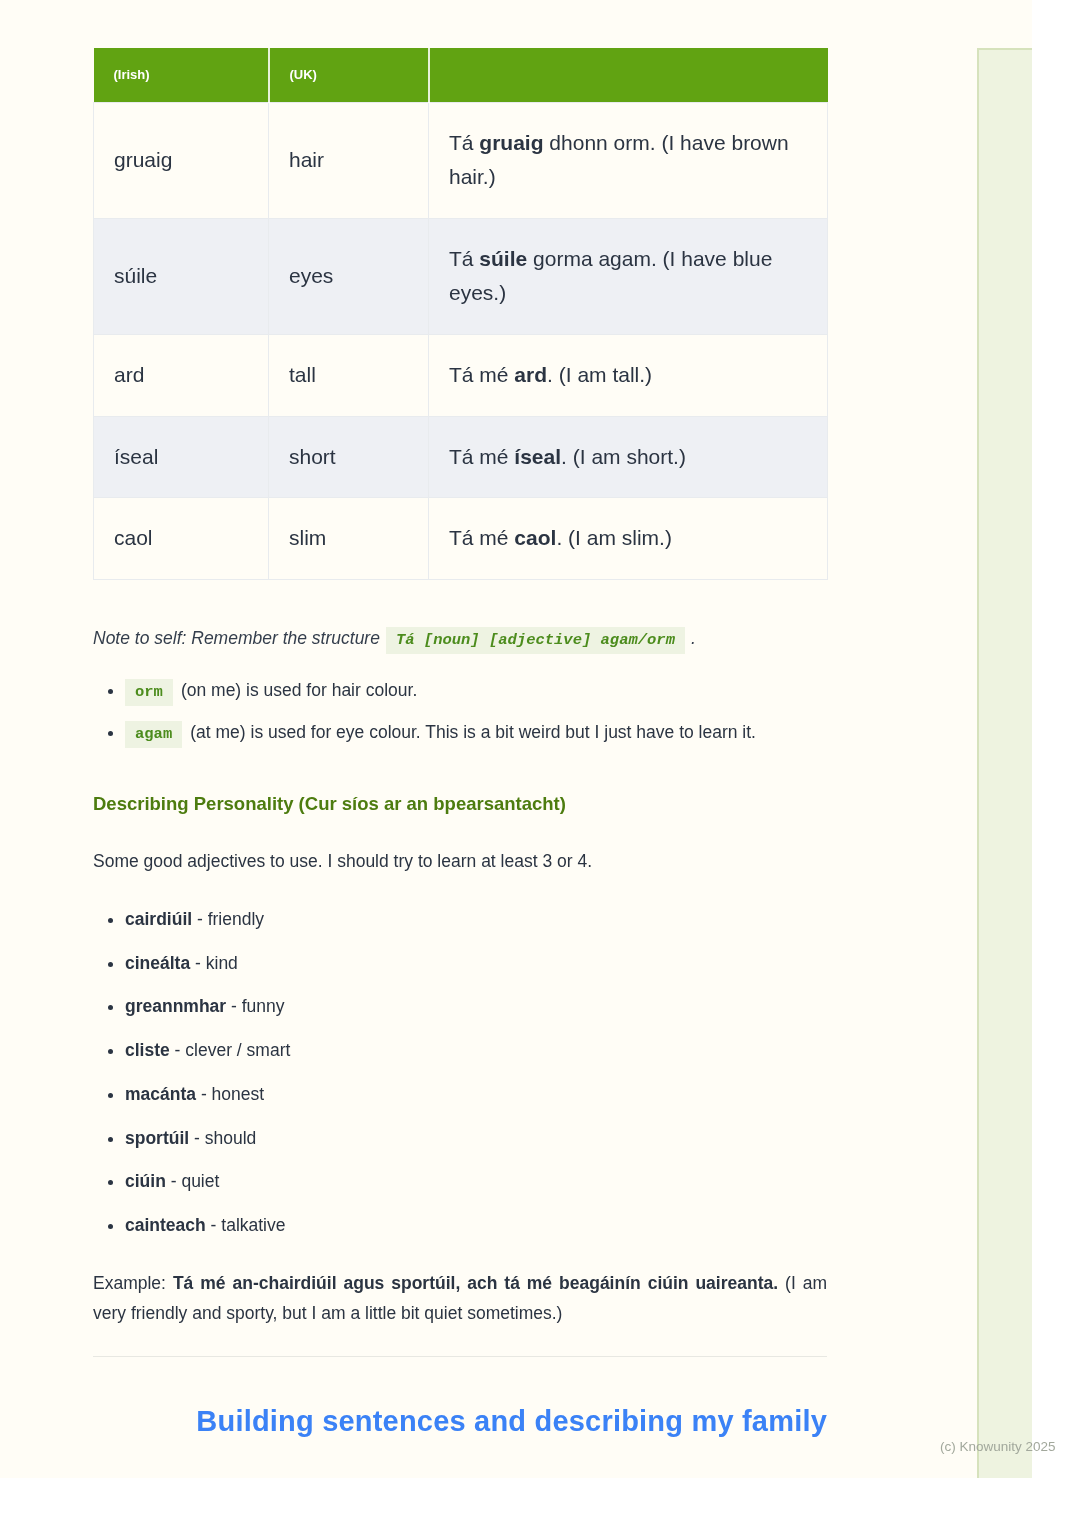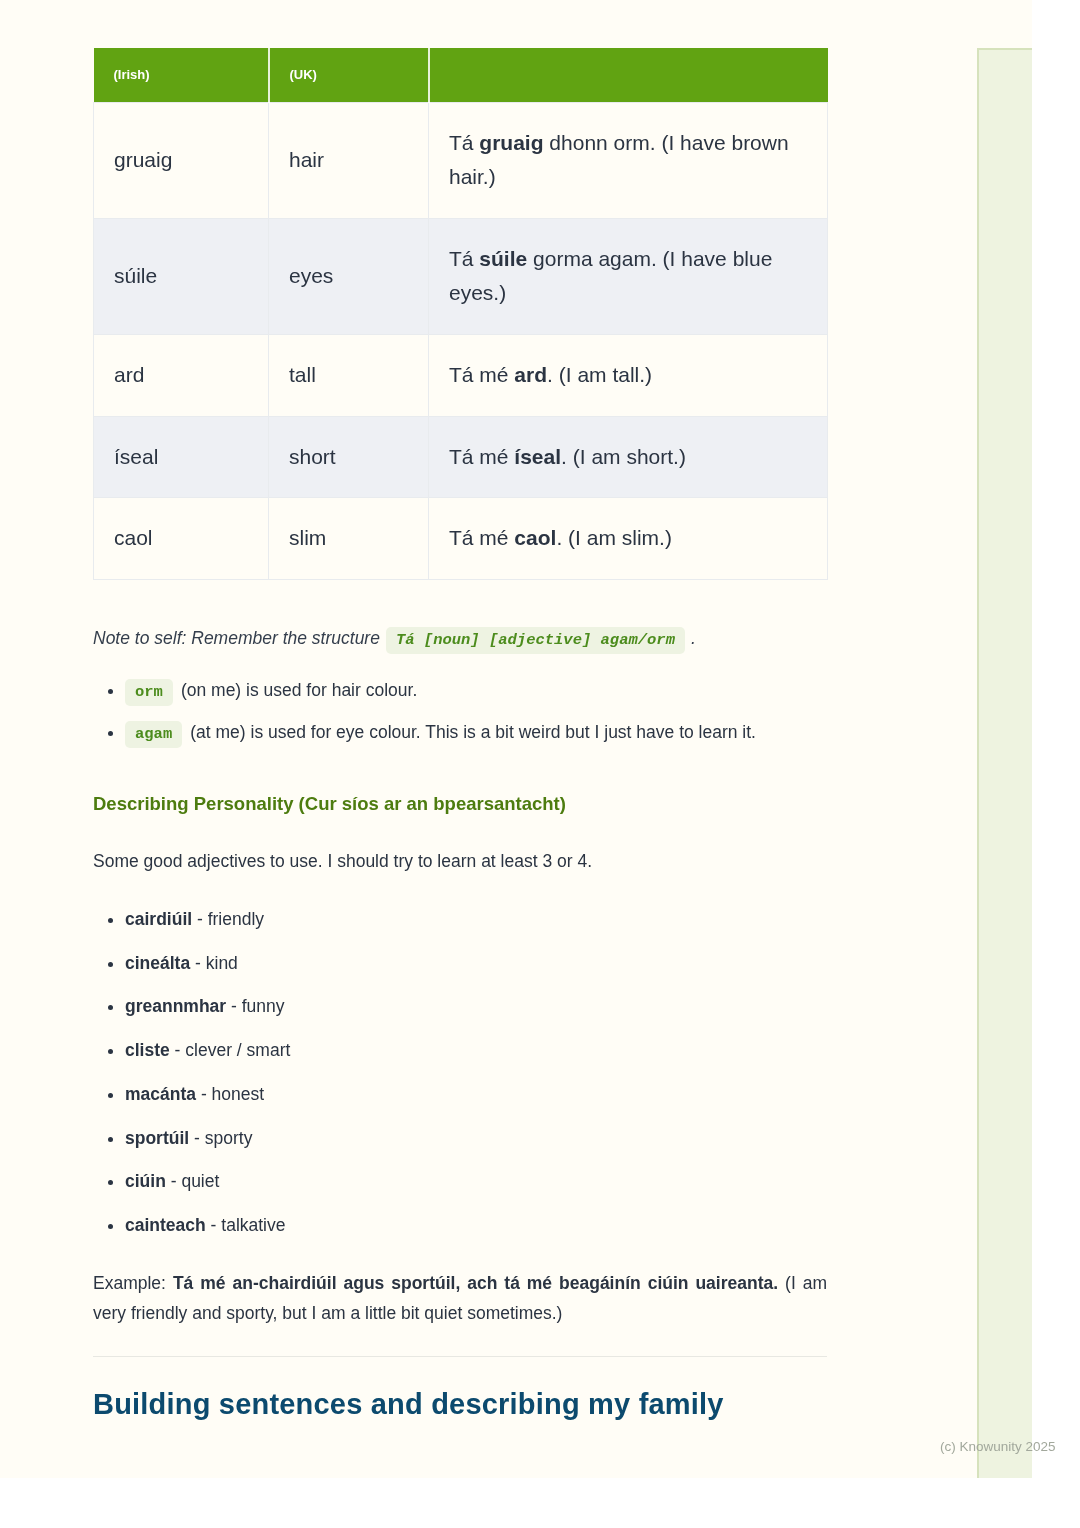--- a/index.html
+++ b/index.html
@@ -70,21 +70,21 @@
   }
   .chip {
     display: inline-block;
     background: #eef3e2;
     color: #4c8c1d;
     font-family: "Liberation Mono", monospace;
     font-weight: 700;
     font-size: 15.5px;
     line-height: 1.35;
     padding: 3px 10px;
-    border-radius: 5px;
+    border-radius: 0;
     margin: 0 6px;
   }
   .note .chip { font-style: italic; }
   ul.usage { margin-top: 22px; padding-left: 32px; list-style: disc; }
   ul.usage li { margin-bottom: 12px; }
   ul.usage .chip { margin-left: 0; margin-right: 8px; font-style: normal; }
   
   h3.personality-heading {
     margin-top: 40px;
     font-size: 18.5px;
@@ -96,25 +96,26 @@
   ul.adjectives li { margin-bottom: 14px; }
   ul.adjectives b { font-weight: 700; }
   p.example { margin-top: 28px; text-align: justify; }
   p.example b { font-weight: 700; }
   hr.divider {
     margin-top: 28px;
     border: none;
     border-top: 1px solid #e8e8e2;
   }
   h1.section-heading {
-    margin-top: 23px;
+    margin-top: 40px;
     font-size: 29px;
     font-weight: 700;
-    color: #0c4a6e;
+    color: #3b82f6;
     letter-spacing: 0.2px;
+    text-align: right;
   }
   .footer-credit {
     position: absolute;
     left: 940px; top: 1439px;
     font-size: 13.5px;
     color: #a2a89c;
     z-index: 2;
   }
 </style>
 </head>
@@ -177,21 +178,21 @@
   <h3 class="personality-heading">Describing Personality (Cur síos ar an bpearsantacht)</h3>
 
   <p class="intro">Some good adjectives to use. I should try to learn at least 3 or 4.</p>
 
   <ul class="adjectives">
     <li><b>cairdiúil</b><span> - </span><span>friendly</span></li>
     <li><b>cineálta</b><span> - </span><span>kind</span></li>
     <li><b>greannmhar</b><span> - </span><span>funny</span></li>
     <li><b>cliste</b><span> - </span><span>clever / smart</span></li>
     <li><b>macánta</b><span> - </span><span>honest</span></li>
-    <li><b>sportúil</b><span> - </span><span>sporty</span></li>
+    <li><b>sportúil</b><span> - </span><span>should</span></li>
     <li><b>ciúin</b><span> - </span><span>quiet</span></li>
     <li><b>cainteach</b><span> - </span><span>talkative</span></li>
   </ul>
 
   <p class="example"><span>Example: </span><b>Tá mé an-chairdiúil agus sportúil, ach tá mé beagáinín ciúin uaireanta.</b><span> (I am very friendly and sporty, but I am a little bit quiet sometimes.)</span></p>
 
   <hr class="divider">
 
   <h1 class="section-heading">Building sentences and describing my family</h1>
 

